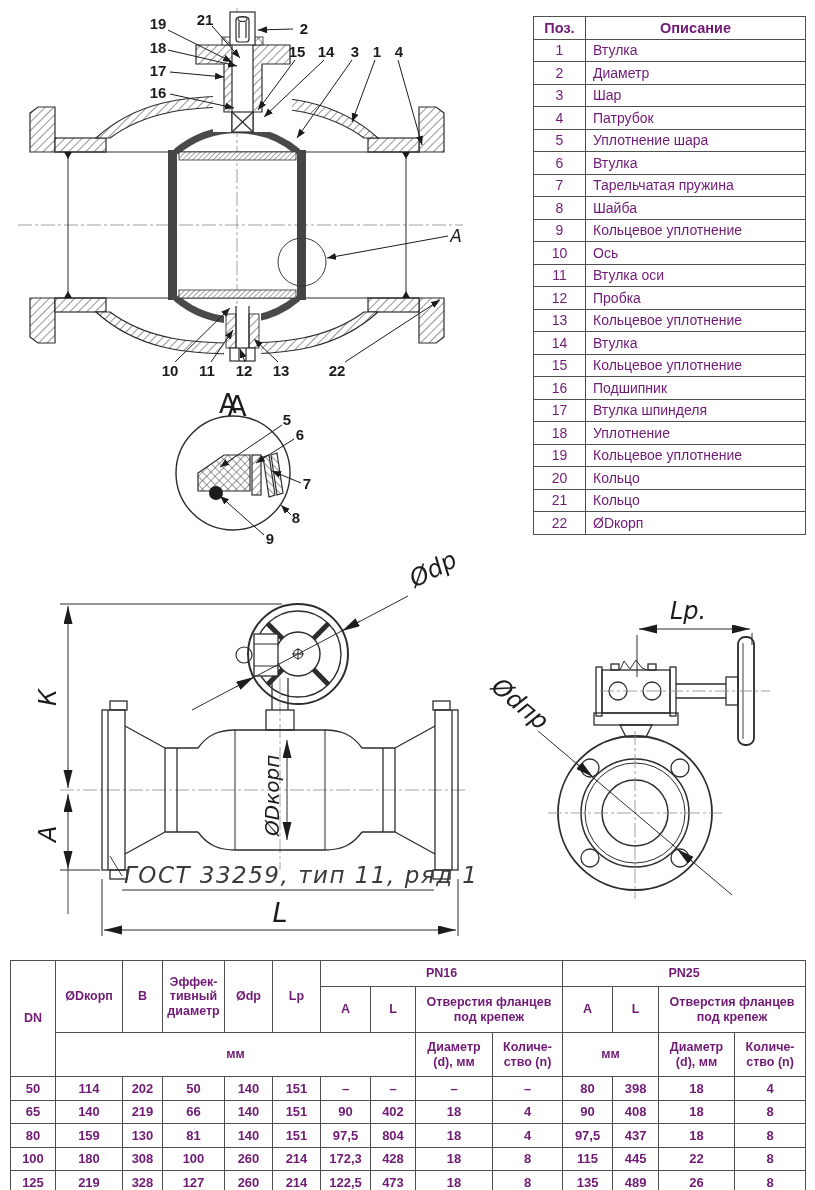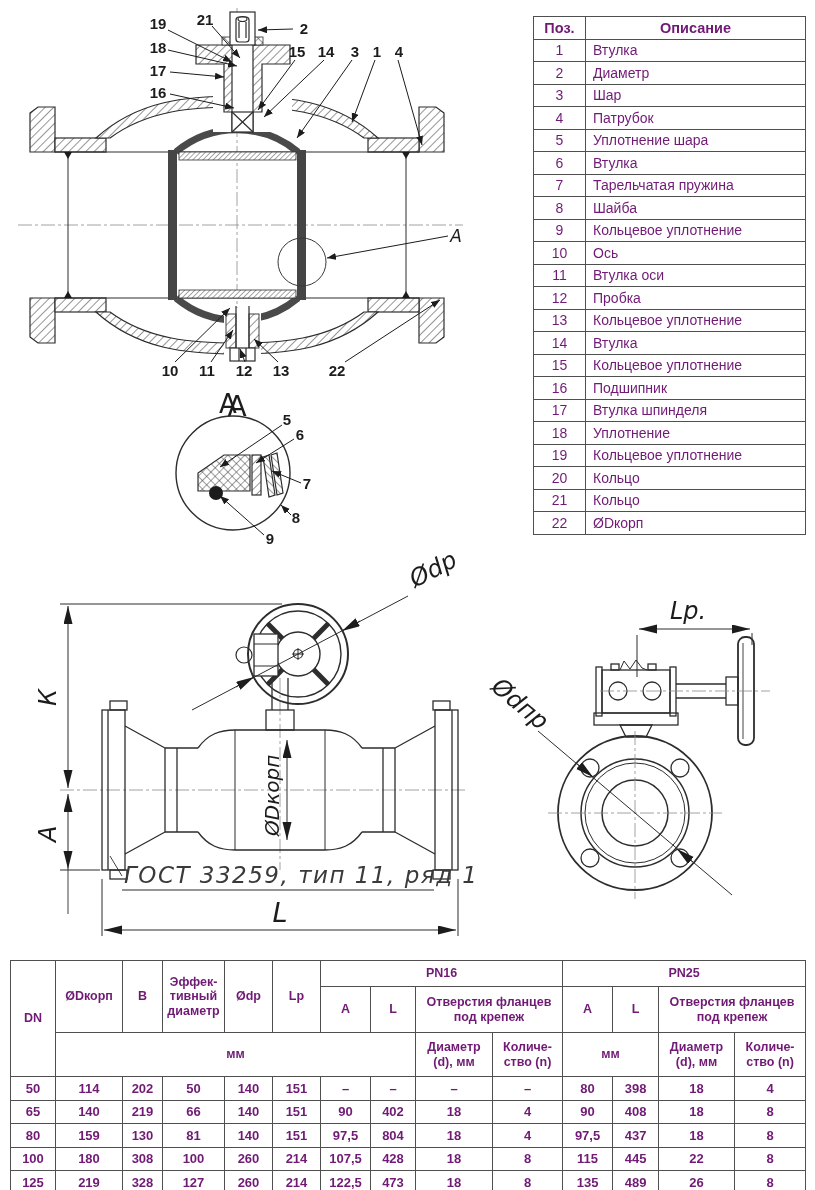--- a/index.html
+++ b/index.html
@@ -551,21 +551,21 @@
           <td>18</td>
           <td>8</td>
     </tr>
     <tr>
       <td>100</td>
           <td>180</td>
           <td>308</td>
           <td>100</td>
           <td>260</td>
           <td>214</td>
-          <td>107,5</td>
+          <td>172,3</td>
           <td>428</td>
           <td>18</td>
           <td>8</td>
           <td>115</td>
           <td>445</td>
           <td>22</td>
           <td>8</td>
     </tr>
     <tr>
       <td>125</td>

